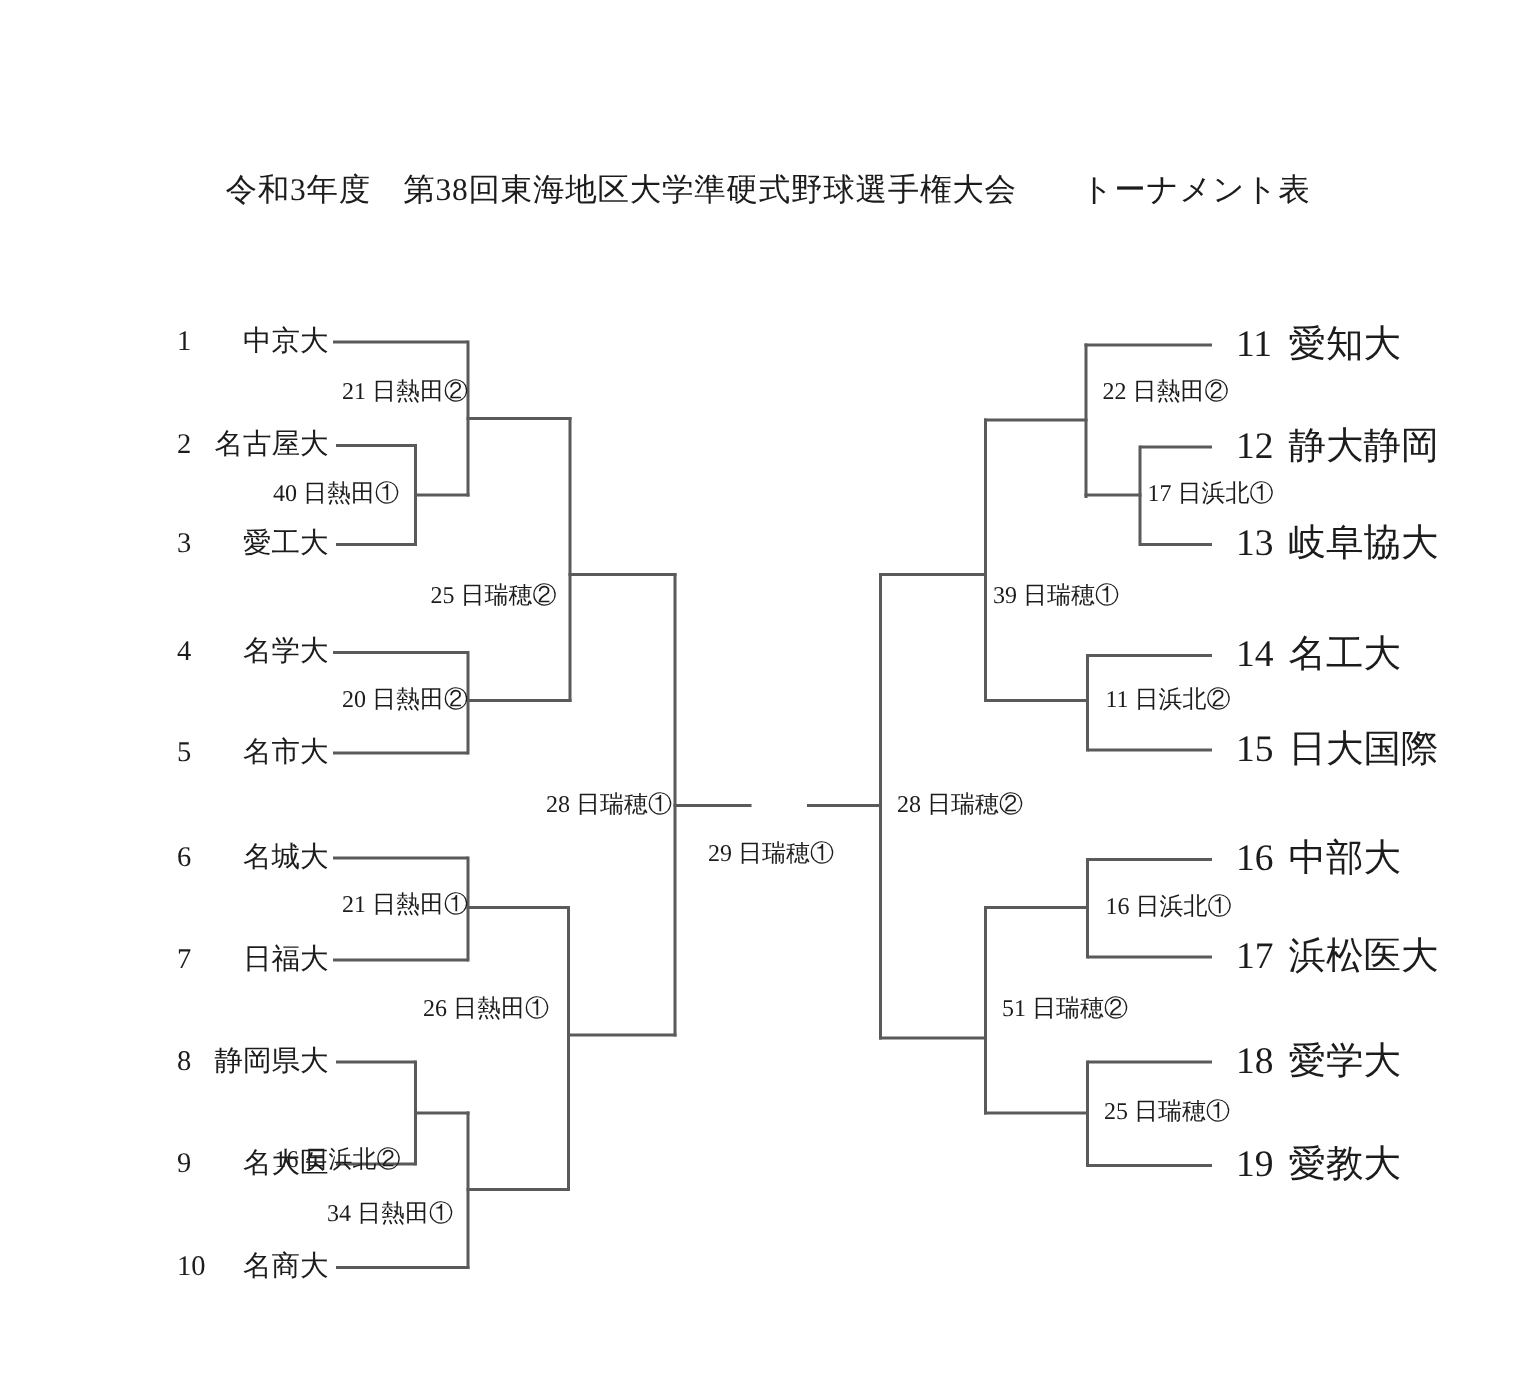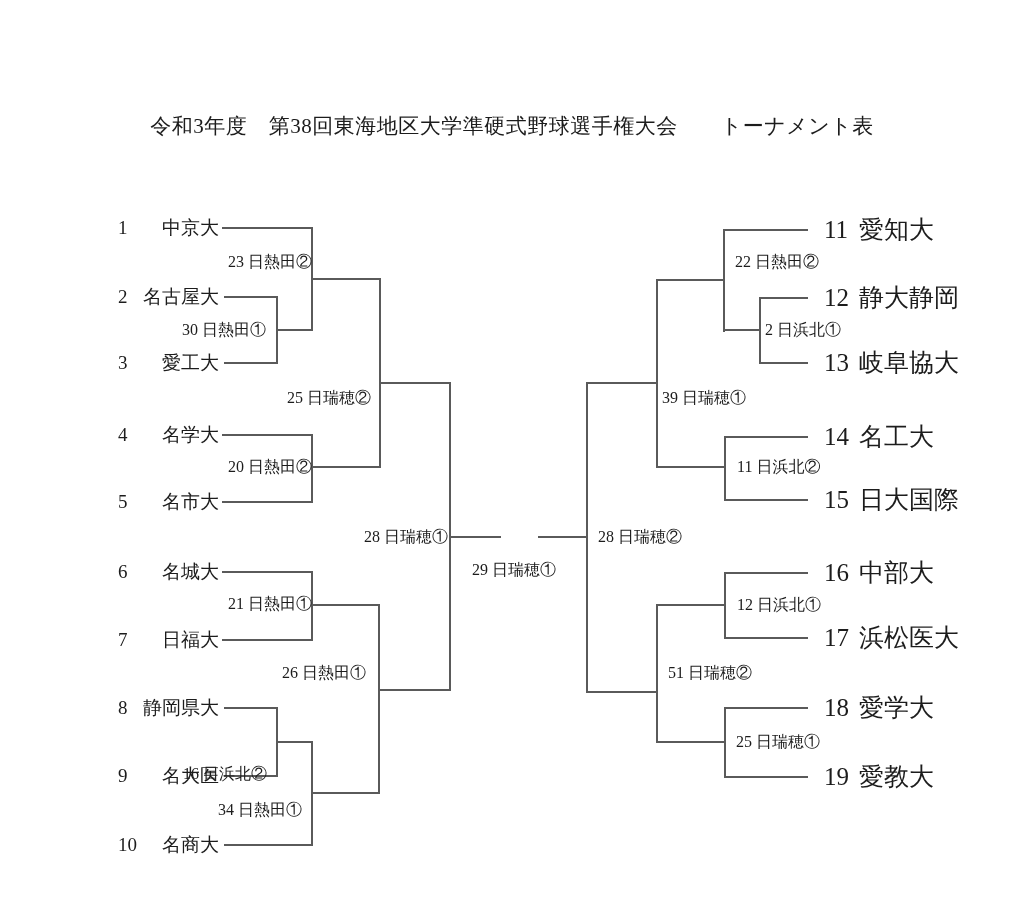--- a/index.html
+++ b/index.html
@@ -190,34 +190,34 @@
   <div class="hl" style="left:656px;top:604px;width:69px"></div>
   <div class="hl" style="left:725px;top:707px;width:83px"></div>
   <div class="hl" style="left:725px;top:776px;width:83px"></div>
   <div class="vl" style="left:724px;top:707px;height:71px"></div>
   <div class="hl" style="left:656px;top:741px;width:69px"></div>
   <div class="vl" style="left:656px;top:604px;height:139px"></div>
   <div class="hl" style="left:586px;top:691px;width:71px"></div>
   <div class="vl" style="left:586px;top:382px;height:311px"></div>
   <div class="hl" style="left:538px;top:536px;width:50px"></div>
 
-  <div class="note" style="left:228px;top:252px">23 日熱田②</div>
-  <div class="note" style="left:182px;top:320px">30 日熱田①</div>
+  <div class="note" style="left:228px;top:252px">21 日熱田②</div>
+  <div class="note" style="left:182px;top:320px">40 日熱田①</div>
   <div class="note" style="left:287px;top:388px">25 日瑞穂②</div>
   <div class="note" style="left:228px;top:457px">20 日熱田②</div>
   <div class="note" style="left:364px;top:527px">28 日瑞穂①</div>
   <div class="note" style="left:228px;top:594px">21 日熱田①</div>
   <div class="note" style="left:282px;top:663px">26 日熱田①</div>
   <div class="note" style="left:183px;top:764px">16 日浜北②</div>
   <div class="note" style="left:218px;top:800px">34 日熱田①</div>
 
   <div class="note" style="left:472px;top:560px">29 日瑞穂①</div>
 
   <div class="note" style="left:735px;top:252px">22 日熱田②</div>
-  <div class="note" style="left:765px;top:320px">2 日浜北①</div>
+  <div class="note" style="left:765px;top:320px">17 日浜北①</div>
   <div class="note" style="left:662px;top:388px">39 日瑞穂①</div>
   <div class="note" style="left:737px;top:457px">11 日浜北②</div>
   <div class="note" style="left:598px;top:527px">28 日瑞穂②</div>
-  <div class="note" style="left:737px;top:595px">12 日浜北①</div>
+  <div class="note" style="left:737px;top:595px">16 日浜北①</div>
   <div class="note" style="left:668px;top:663px">51 日瑞穂②</div>
   <div class="note" style="left:736px;top:732px">25 日瑞穂①</div>
 
 </div>
 
 </body></html>

